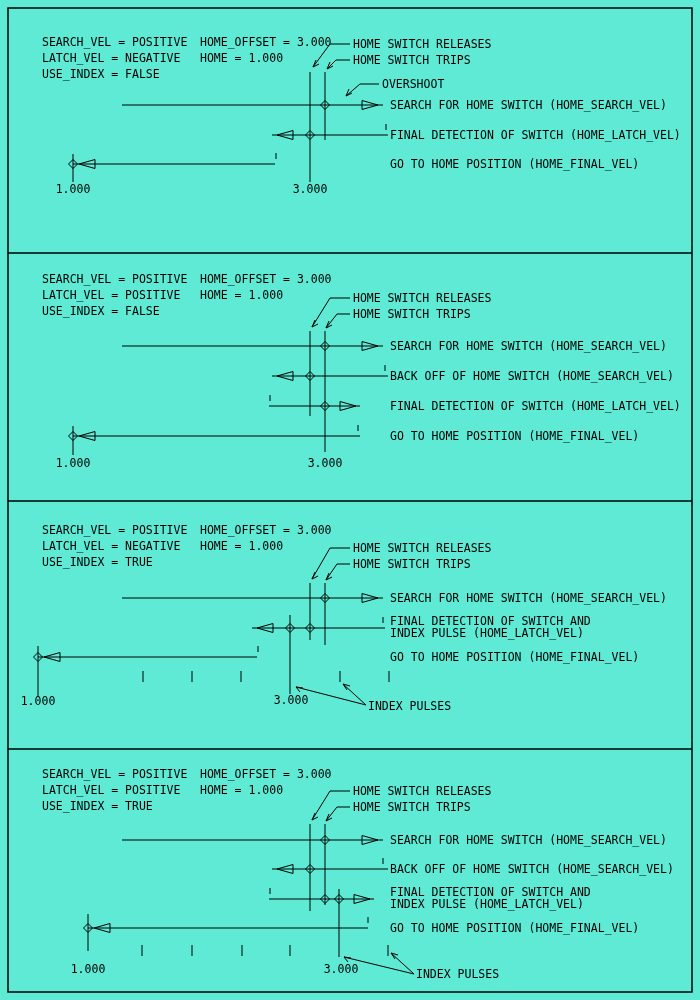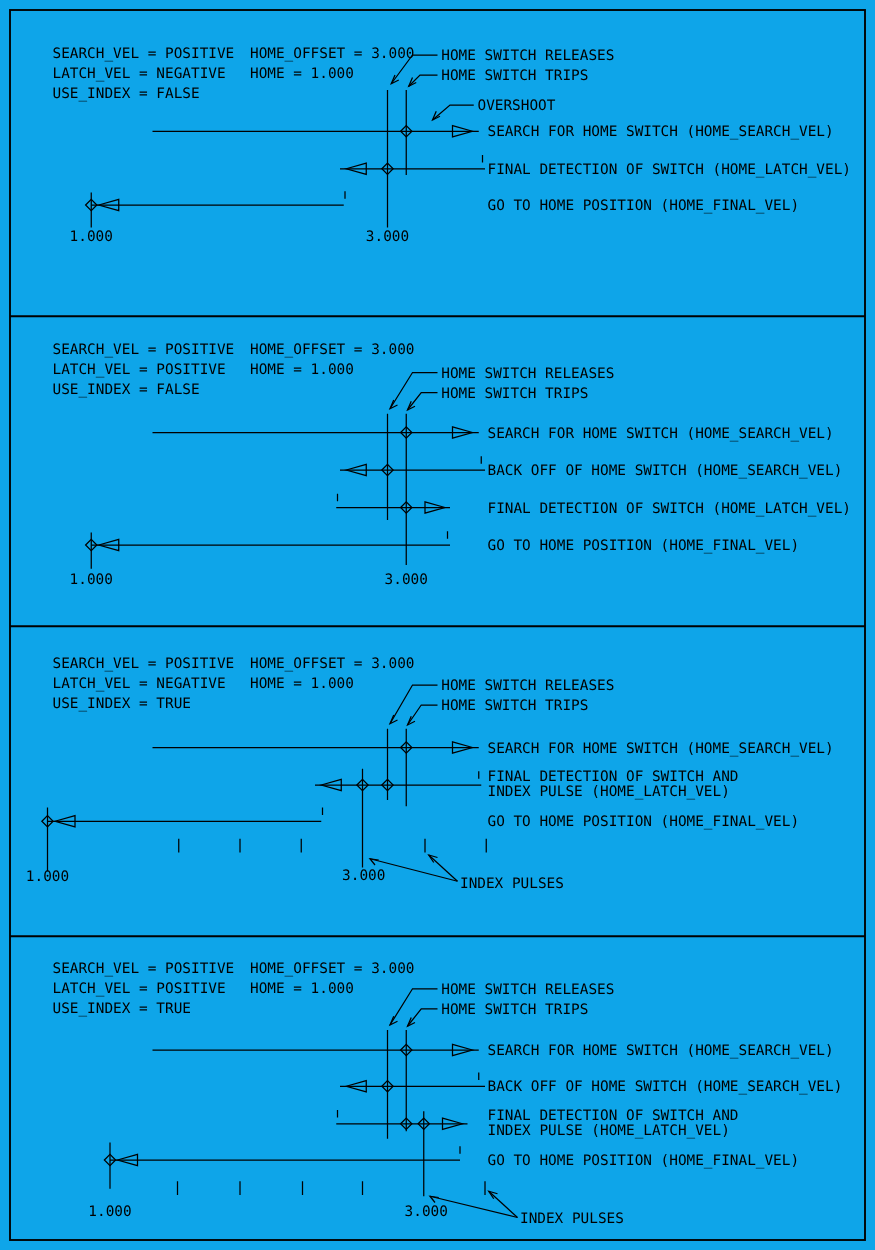--- a/index.html
+++ b/index.html
@@ -1,16 +1,16 @@
 <!DOCTYPE html>
 <html><head>
 <meta charset="utf-8">
 <style>
   html,body{margin:0;padding:0;background:#ffffff;}
-  .stage{position:relative;width:700px;height:1000px;background:#0ea5e9;overflow:hidden;}
+  .stage{position:relative;width:700px;height:1000px;background:#5eead4;overflow:hidden;}
   svg{position:absolute;left:0;top:0;}
   svg text{font-family:"DejaVu Sans Mono","Liberation Mono",monospace;font-size:11.5px;fill:#000;}
   svg text.num{text-anchor:middle;}
   .ln{stroke:#000;stroke-width:1;fill:none;}
   .bd{stroke:#000;stroke-width:1.5;fill:none;}
   .hollow{stroke:#000;stroke-width:1;fill:none;}
 </style>
 </head>
 <body>
 

